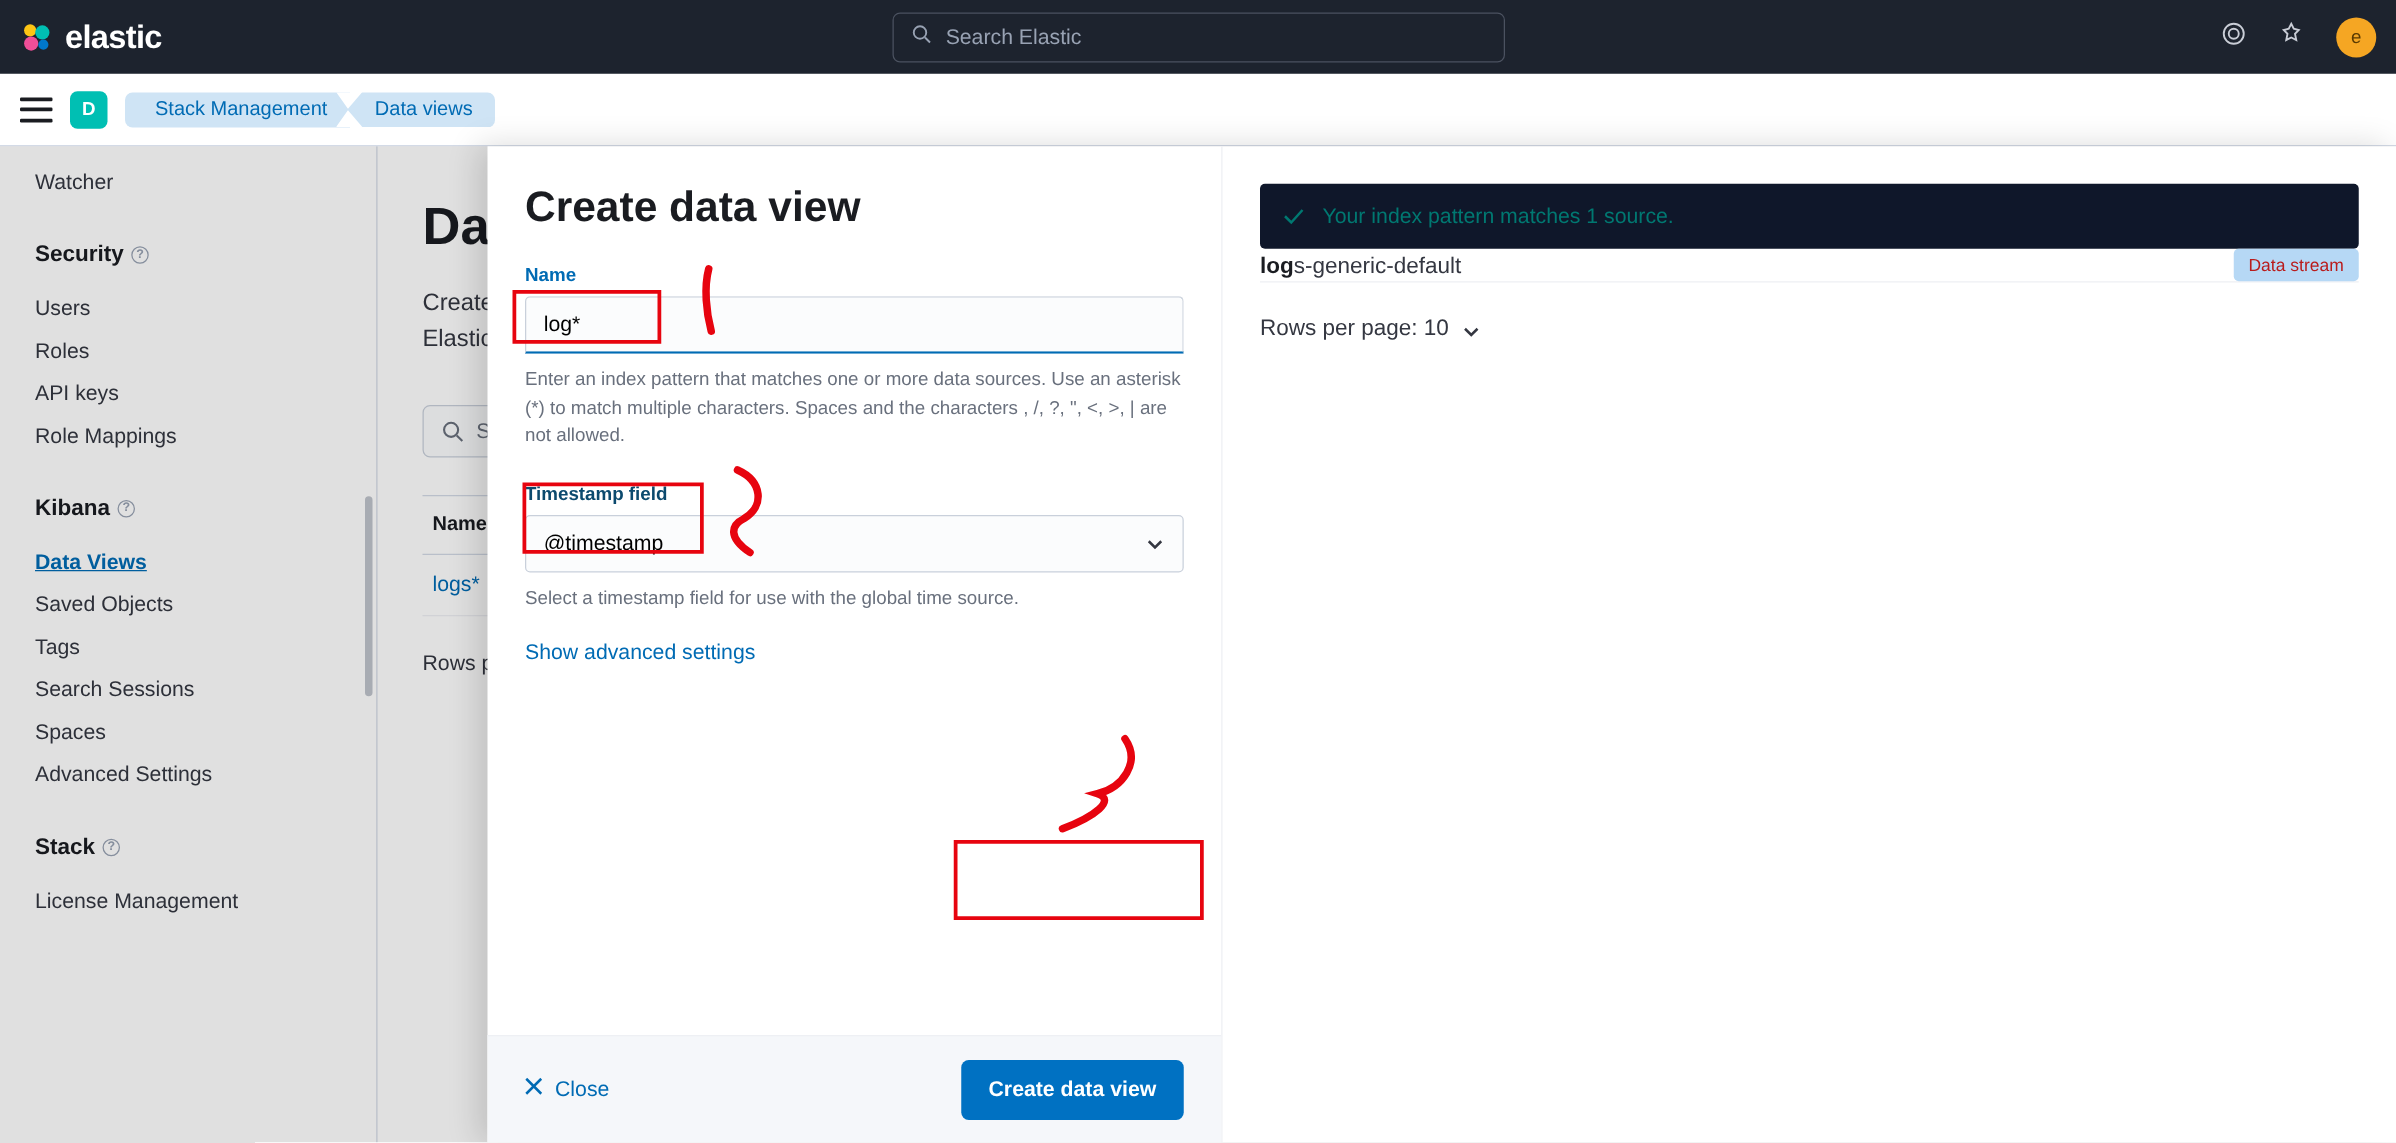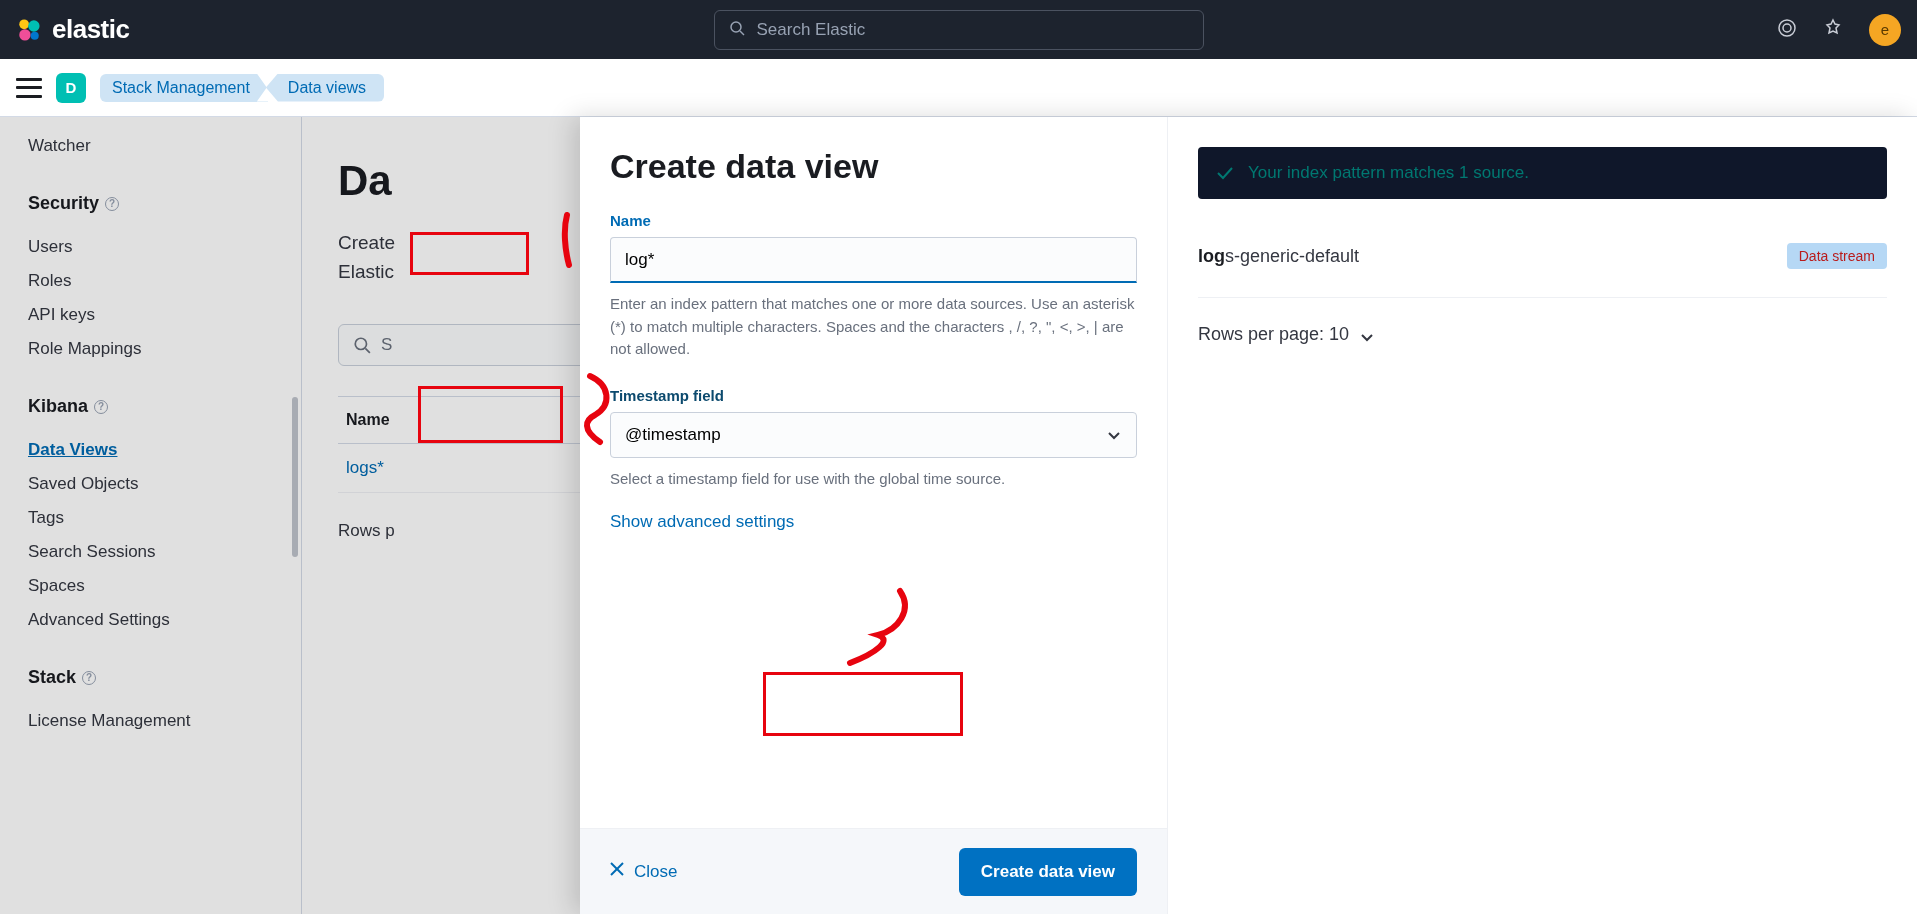--- a/index.html
+++ b/index.html
@@ -19,21 +19,21 @@
   .header-icon svg { width: 20px; height: 20px; }
   .avatar { width: 32px; height: 32px; border-radius: 50%; background: #f5a623; color: #5a3a00; display: flex; align-items: center; justify-content: center; font-weight: 500; font-size: 15px; }
 
   
   .second-header { height: 58px; border-bottom: 1px solid #d3dae6; display: flex; align-items: center; padding: 0 16px; gap: 14px; }
   .nav-toggle { width: 26px; height: 20px; cursor: pointer; display: flex; flex-direction: column; justify-content: space-between; }
   .nav-toggle span { height: 3px; background: #1a1c21; border-radius: 1px; display: block; }
   .space-badge { width: 30px; height: 30px; background: #00bfb3; border-radius: 6px; color: #fff; display: flex; align-items: center; justify-content: center; font-weight: 600; font-size: 15px; }
   .breadcrumbs { display: flex; align-items: center; gap: 0; }
   .breadcrumb { background: #cfe4f5; color: #006bb4; padding: 5px 18px 5px 14px; font-size: 16px; position: relative; cursor: pointer; }
-  .breadcrumb:first-child { border-radius: 6px 0 0 6px; padding-left: 12px; }
+  .breadcrumb:first-child { border-radius: 6px 0 0 6px; padding-left: 24px; }
   .breadcrumb:last-child { border-radius: 0 6px 6px 0; clip-path: polygon(12px 0, 100% 0, 100% 100%, 12px 100%, 0 50%); margin-left: -2px; padding-left: 22px; }
   .breadcrumb:first-child::after { content: ""; position: absolute; right: -11px; top: 0; bottom: 0; width: 22px; background: #fff; clip-path: polygon(0 0, 55% 0, 100% 50%, 55% 100%, 0 100%, 45% 50%); }
 
   
   .bg-content { position: absolute; top: 117px; left: 0; right: 0; bottom: 0; display: flex; }
   .sidebar { width: 302px; padding: 0 28px; border-right: 1px solid #d3dae6; overflow: hidden; position: relative; }
   .sidebar .scroll-hint { position: absolute; right: 3px; top: 280px; width: 6px; height: 160px; background: #c0c4cc; border-radius: 3px; }
   .side-group { margin-top: 30px; }
   .side-title { font-size: 18px; font-weight: 700; color: #1a1c21; display: flex; align-items: center; gap: 6px; margin-bottom: 16px; }
   .side-title .info { width: 14px; height: 14px; border: 1.5px solid #98a2b3; border-radius: 50%; display: inline-flex; align-items: center; justify-content: center; font-size: 10px; color: #98a2b3; }
@@ -44,42 +44,42 @@
   .main-bg .subtitle { font-size: 19px; color: #343741; margin-top: 24px; max-width: 640px; line-height: 1.5; }
   .main-bg .search-row { margin-top: 38px; display: flex; align-items: center; gap: 10px; background: #fbfcfd; border: 1px solid #c9d0db; border-radius: 6px; padding: 10px 14px; width: 640px; }
   .main-bg .table-header { margin-top: 30px; border-top: 1px solid #d3dae6; border-bottom: 1px solid #d3dae6; padding: 14px 8px; font-weight: 600; color: #1a1c21; font-size: 16px; }
   .main-bg .table-row { padding: 14px 8px; border-bottom: 1px solid #eef0f4; color: #006bb4; font-size: 17px; }
   .main-bg .rows-page { margin-top: 28px; font-size: 17px; color: #343741; }
 
   
   .overlay-dim { position: absolute; top: 117px; left: 0; right: 0; bottom: 0; background: rgba(0,0,0,0.12); }
 
   
-  .flyout { position: absolute; top: 117px; right: 0; bottom: 0; width: 1337px; background: #fff; box-shadow: -8px 0 24px rgba(0,0,0,0.15); display: flex; }
+  .flyout { position: absolute; top: 117px; right: 0; bottom: 0; width: 1527px; background: #fff; box-shadow: -8px 0 24px rgba(0,0,0,0.15); display: flex; }
   .flyout-main { flex: 0 0 588px; border-right: 1px solid #eef0f4; display: flex; flex-direction: column; }
   .flyout-body { flex: 1; padding: 30px 30px 20px 30px; overflow: auto; }
   .flyout-title { font-size: 34px; font-weight: 700; color: #1a1c21; margin-bottom: 26px; }
   .form-label { font-size: 15px; font-weight: 600; color: #006bb4; }
   .form-label.plain { color: #0c4a6e; }
   .form-input-wrap { margin-top: 8px; position: relative; }
   .form-input { width: 100%; height: 46px; padding: 0 14px; font-size: 17px; background: #fbfcfd; border: 1px solid #c9d0db; border-bottom: 2px solid #006bb4; border-radius: 4px 4px 0 0; outline: none; }
   .form-select { width: 100%; height: 46px; padding: 0 14px; font-size: 17px; background: #fbfcfd; border: 1px solid #c9d0db; border-radius: 4px; display: flex; align-items: center; justify-content: space-between; cursor: pointer; }
   .form-select svg { width: 16px; height: 16px; }
   .help-text { font-size: 15px; color: #69707d; margin-top: 10px; line-height: 1.5; }
   .advanced-link { font-size: 17px; color: #006bb4; margin-top: 22px; display: inline-block; cursor: pointer; }
   .flyout-footer { height: 86px; background: #f5f7fa; border-top: 1px solid #eef0f4; display: flex; align-items: center; justify-content: space-between; padding: 0 30px; }
   .close-btn { display: flex; align-items: flex-start; gap: 10px; color: #006bb4; font-size: 17px; cursor: pointer; }
   .close-btn svg { width: 14px; height: 14px; }
   .primary-btn { background: #0071c2; color: #fff; border: none; padding: 14px 22px; font-size: 17px; font-weight: 600; border-radius: 6px; cursor: pointer; }
 
   .flyout-side { flex: 1; padding: 30px; }
   .callout { background: #0f172a; padding: 16px 18px; display: flex; align-items: center; gap: 14px; border-radius: 4px; }
   .callout svg { width: 18px; height: 18px; flex-shrink: 0; }
   .callout-text { color: #007871; font-size: 17px; }
-  .source-row { margin-top: 44px; display: flex; align-items: center; justify-content: space-between; padding-bottom: 28px; border-bottom: 1px solid #eef0f4; }
+  .source-row { display: flex; align-items: center; justify-content: space-between; padding-bottom: 0; border-bottom: 1px solid #eef0f4; }
   .source-name { font-size: 18px; color: #343741; }
   .source-name b { font-weight: 700; color: #1a1c21; }
   .badge { background: #b6d8f5; color: #b91c1c; font-size: 14px; font-weight: 500; padding: 5px 12px; border-radius: 4px; }
   .rows-per { margin-top: 26px; font-size: 18px; color: #343741; display: flex; align-items: flex-end; gap: 10px; cursor: pointer; }
   .rows-per svg { width: 16px; height: 16px; }
 
   
   .ann-box { position: absolute; border: 3px solid #e7040f; pointer-events: none; z-index: 50; }
   .ann-stroke { position: absolute; pointer-events: none; z-index: 50; }
 </style>

